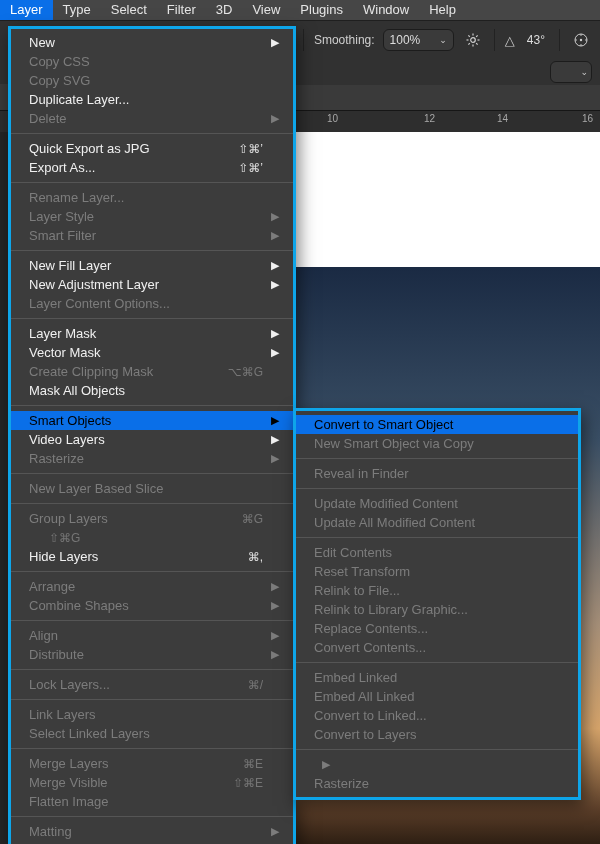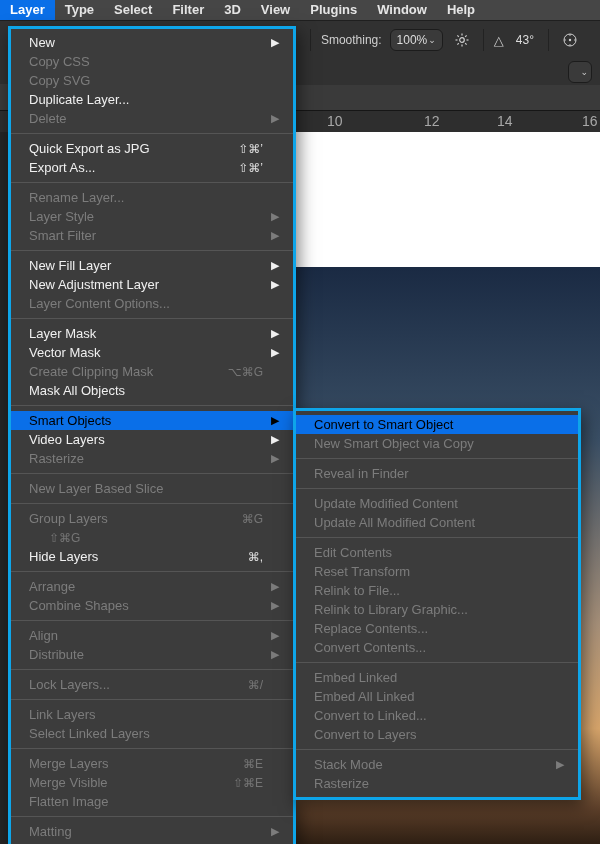--- a/index.html
+++ b/index.html
@@ -22,67 +22,66 @@
     height: 20px;
     background: #464646;
     display: flex;
     align-items: center;
     z-index: 30;
   }
   .menubar .menu-item {
     padding: 2px 10px;
     line-height: 16px;
     color: #e5e5e5;
-    font-weight: bold;
   }
   .menubar .menu-item.active {
     background: #0a6fe8;
     color: #fff;
   }
 
   
   .optionsbar {
     position: absolute;
     top: 20px; left: 0; right: 0;
     height: 64px;
     background: #313131;
     border-top: 1px solid #1f1f1f;
   }
   .opts-row1 {
     position: absolute;
-    top:8px; right:19px;
+    top:8px; right:8px;
     display:flex; align-items:center; gap:8px; color:#cfcfcf;
   }
   .opts-row2 {
     position:absolute;
     top:40px; right:8px;
     display:flex; align-items:center; gap:8px; color:#cfcfcf;
   }
   .vdiv { width:1px; height:22px; background:#222; margin: 0 2px; }
   .chip {
     display:inline-flex; align-items:center;
     background:#3a3a3a; border:1px solid #1c1c1c;
     height:20px; padding:0 6px; border-radius:6px;
-    font-size:12px; color:#ddd; gap:1px;
+    font-size:12px; color:#ddd; gap:19px;
   }
   .caret { font-size:9px; color:#ccc; }
   .label { font-size:12px; color:#cfcfcf; }
   .angle { font-family: inherit; }
   .iconbtn {
     width:22px; height:22px; display:flex; align-items:center; justify-content:center;
   }
 
   
   .rulerbar {
     position:absolute;
     top:110px; left:292px; right:0; height:22px;
     background:#2e2e2e; border-top:1px solid #161616; border-bottom:1px solid #161616;
     color:#bfbfbf;
   }
-  .rulerbar .tick { position:absolute; top:2px; font-size:14px; color:#a8a8a8; }
+  .rulerbar .tick { position:absolute; top:2px; font-size:10px; color:#a8a8a8; }
 
   
   .canvas-area {
     position:absolute;
     top:132px; left:292px; right:0; bottom:0;
     background:#252525;
   }
   .white { position:absolute; top:0; left:0; right:0; height:135px; background:#fff; }
   .gradient {
     position:absolute; top:135px; left:0; right:0; bottom:0;
@@ -432,20 +431,19 @@
     <div class="menu-row disabled">
       <span class="label-text">Convert to Linked...</span>
       <span class="sub"></span>
     </div>
     <div class="menu-row disabled">
       <span class="label-text">Convert to Layers</span>
       <span class="sub"></span>
     </div>
     <div class="menu-sep"></div>
     <div class="menu-row disabled">
-      <span class="label-text">Stack Mode</span>
       <span class="sub">▶</span>
     </div>
     <div class="menu-row disabled">
       <span class="label-text">Rasterize</span>
       <span class="sub"></span>
     </div>
   </div>
 
 </body></html>

